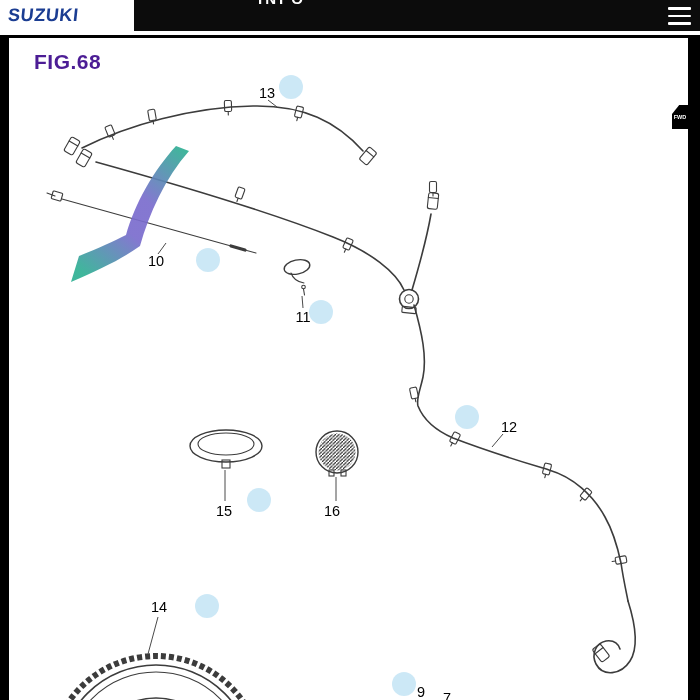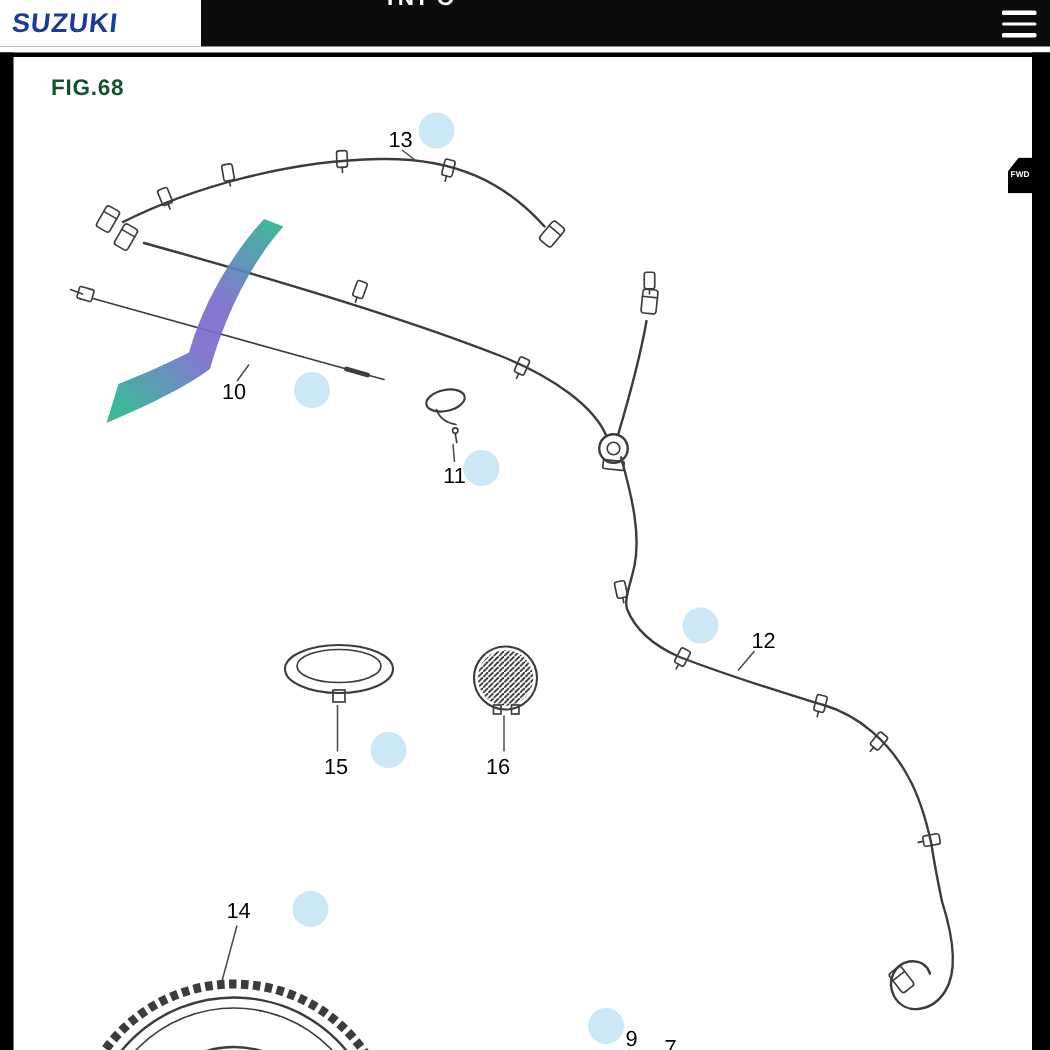--- a/index.html
+++ b/index.html
@@ -16,22 +16,22 @@
   .partial-clip{position:absolute;left:258px;top:0;width:110px;height:9px;overflow:hidden}
   .partial-clip span{position:absolute;top:-10px;left:0;color:#ffffff;font-weight:bold;
     font-size:15px;letter-spacing:3px}
   .hamburger{position:absolute;right:9px;top:7px;width:23px;height:18px;
     display:flex;flex-direction:column;justify-content:space-between;cursor:pointer}
   .hamburger .bar{height:2.6px;background:#ffffff;border-radius:1px}
   
   .frame{position:absolute;left:0;top:35px;width:700px;height:665px;box-sizing:border-box;
     border-top:3px solid #000;border-left:9px solid #000;border-right:12px solid #000;
     background:#ffffff;z-index:1}
-  .fig-title{position:absolute;left:34px;top:50px;font-size:15px;font-weight:bold;
-    color:#14532d;letter-spacing:.5px;z-index:6}
+  .fig-title{position:absolute;left:34px;top:50px;font-size:21px;font-weight:bold;
+    color:#4c1d95;letter-spacing:.5px;z-index:6}
   .fwd{position:absolute;right:12px;top:105px;width:16px;height:24px;background:#000;z-index:6;
     display:flex;align-items:center;justify-content:center;
     clip-path:polygon(100% 0,100% 100%,0 100%,0 38%,45% 0)}
   .fwd span{color:#fff;font-size:5.5px;font-weight:bold}
   
   svg.diagram{position:absolute;left:0;top:0;z-index:5}
   .ln{stroke:#3c3c3c;stroke-width:1.6;fill:none;stroke-linecap:round;stroke-linejoin:round}
   .ln-thin{stroke:#3c3c3c;stroke-width:1.1;fill:none;stroke-linecap:round}
   .part{stroke:#3c3c3c;stroke-width:1.4;fill:#ffffff}
   .leader{stroke:#4a4a4a;stroke-width:1;fill:none}

